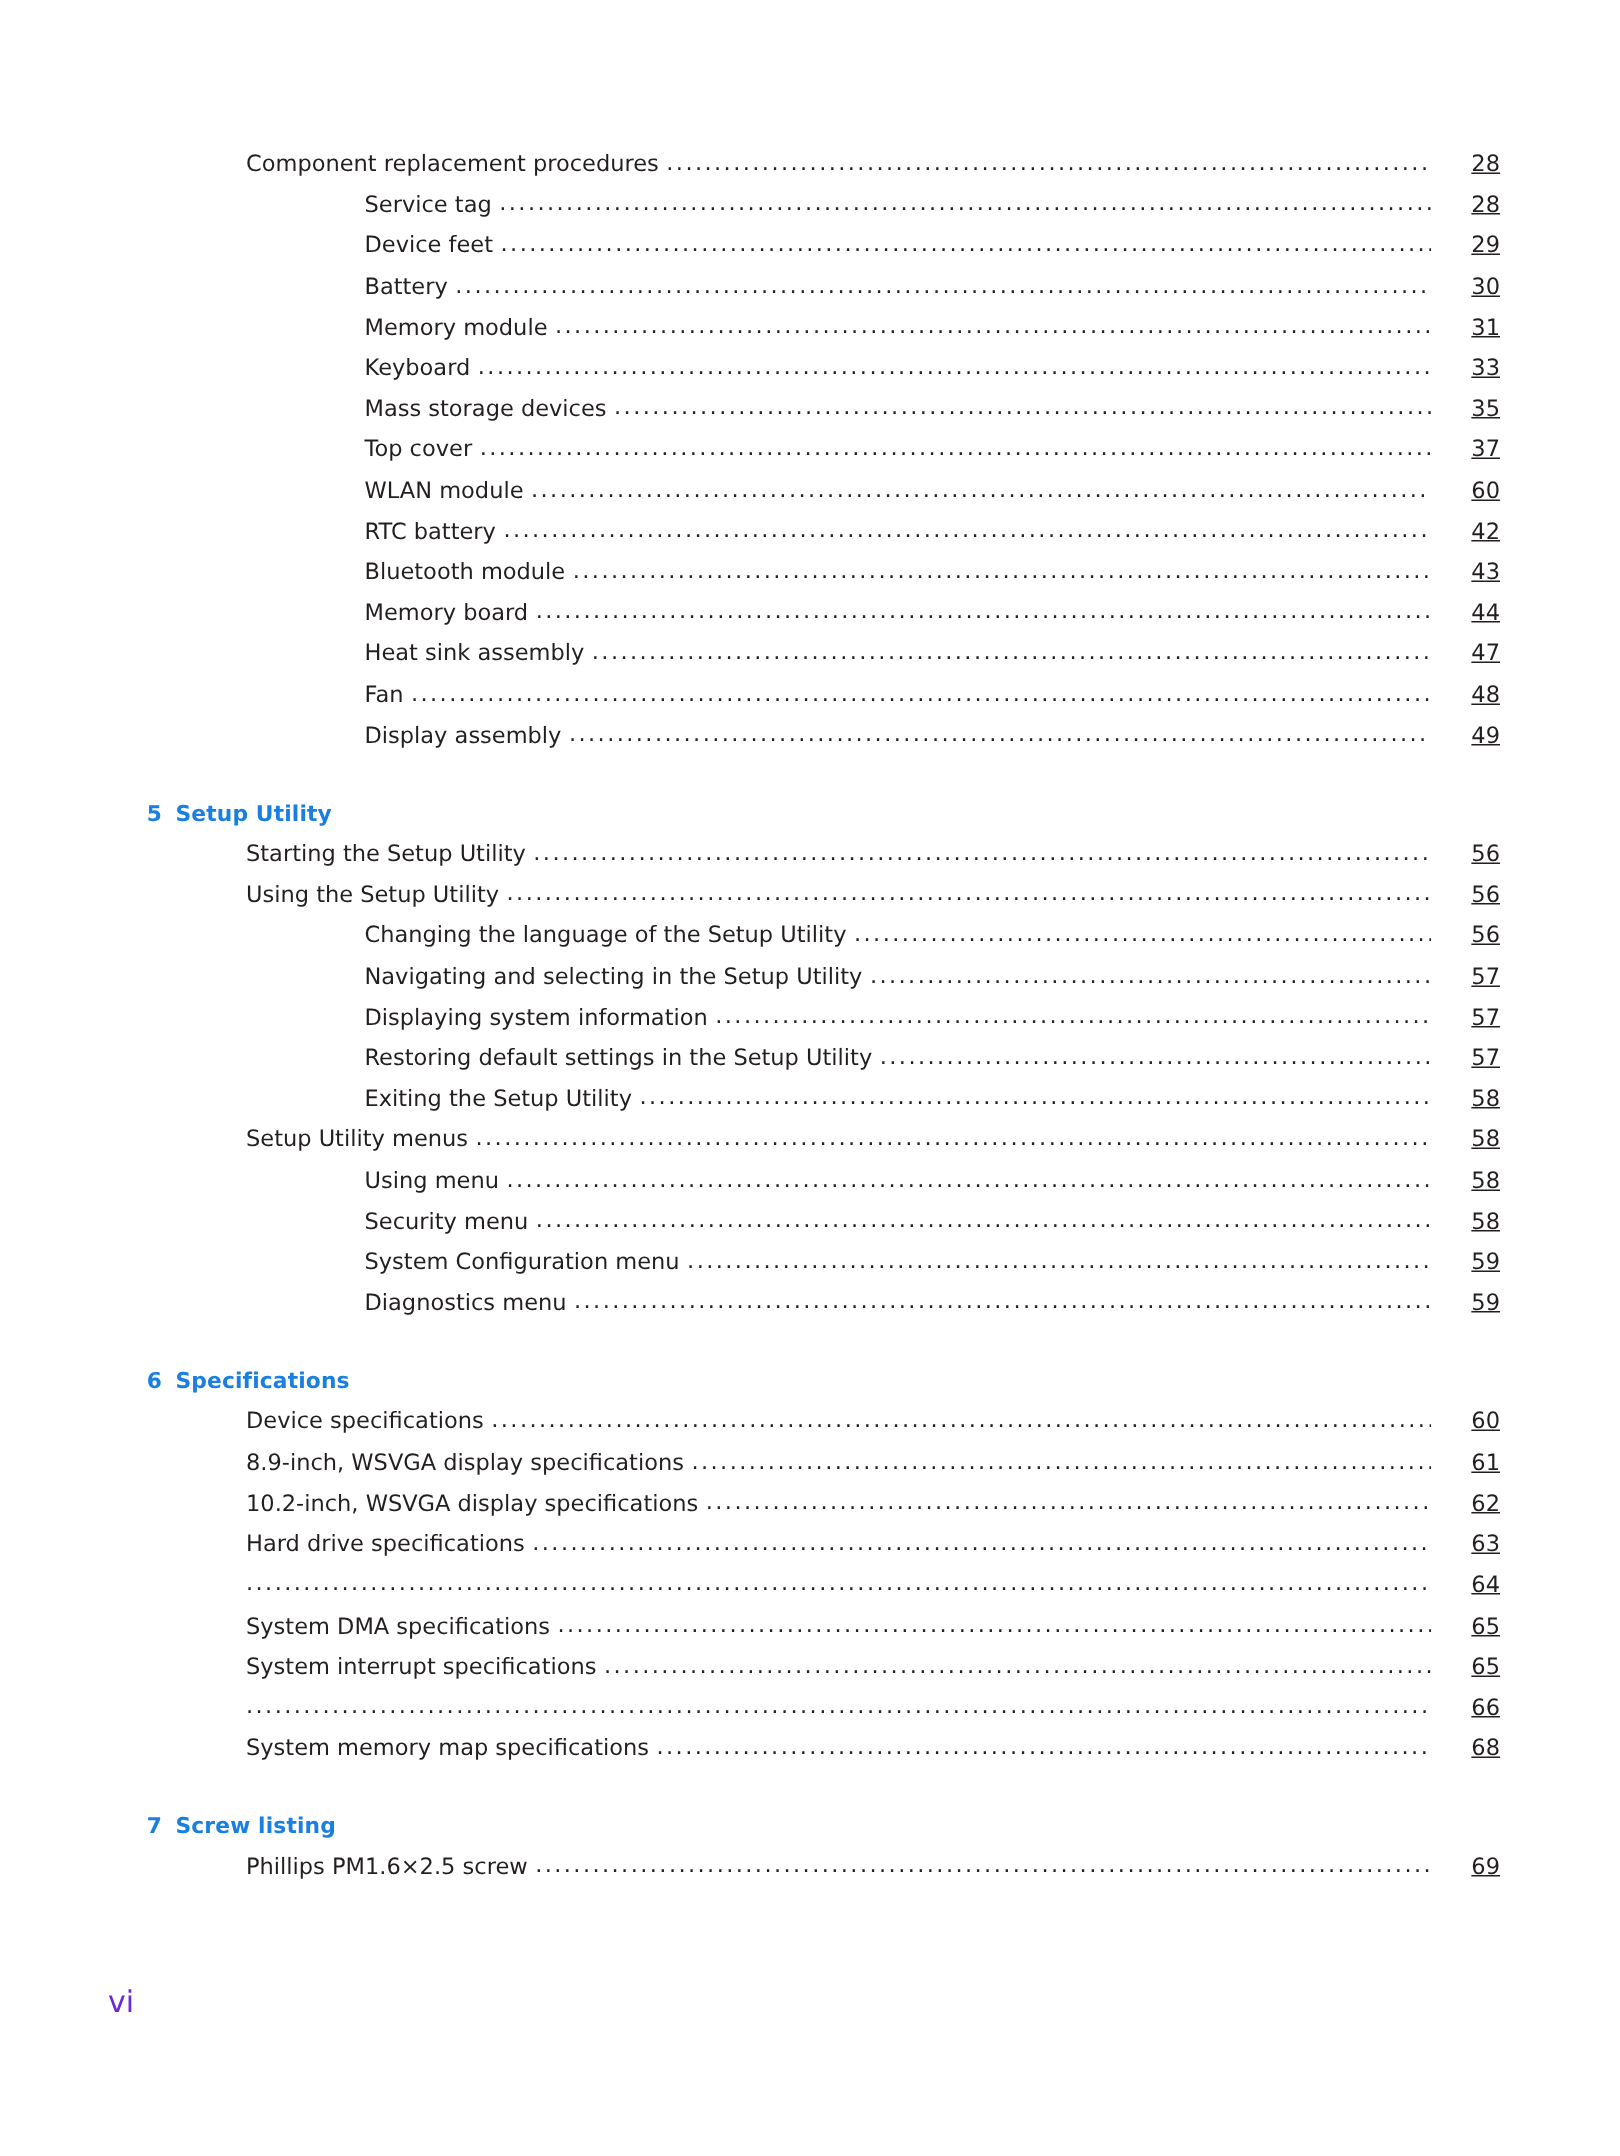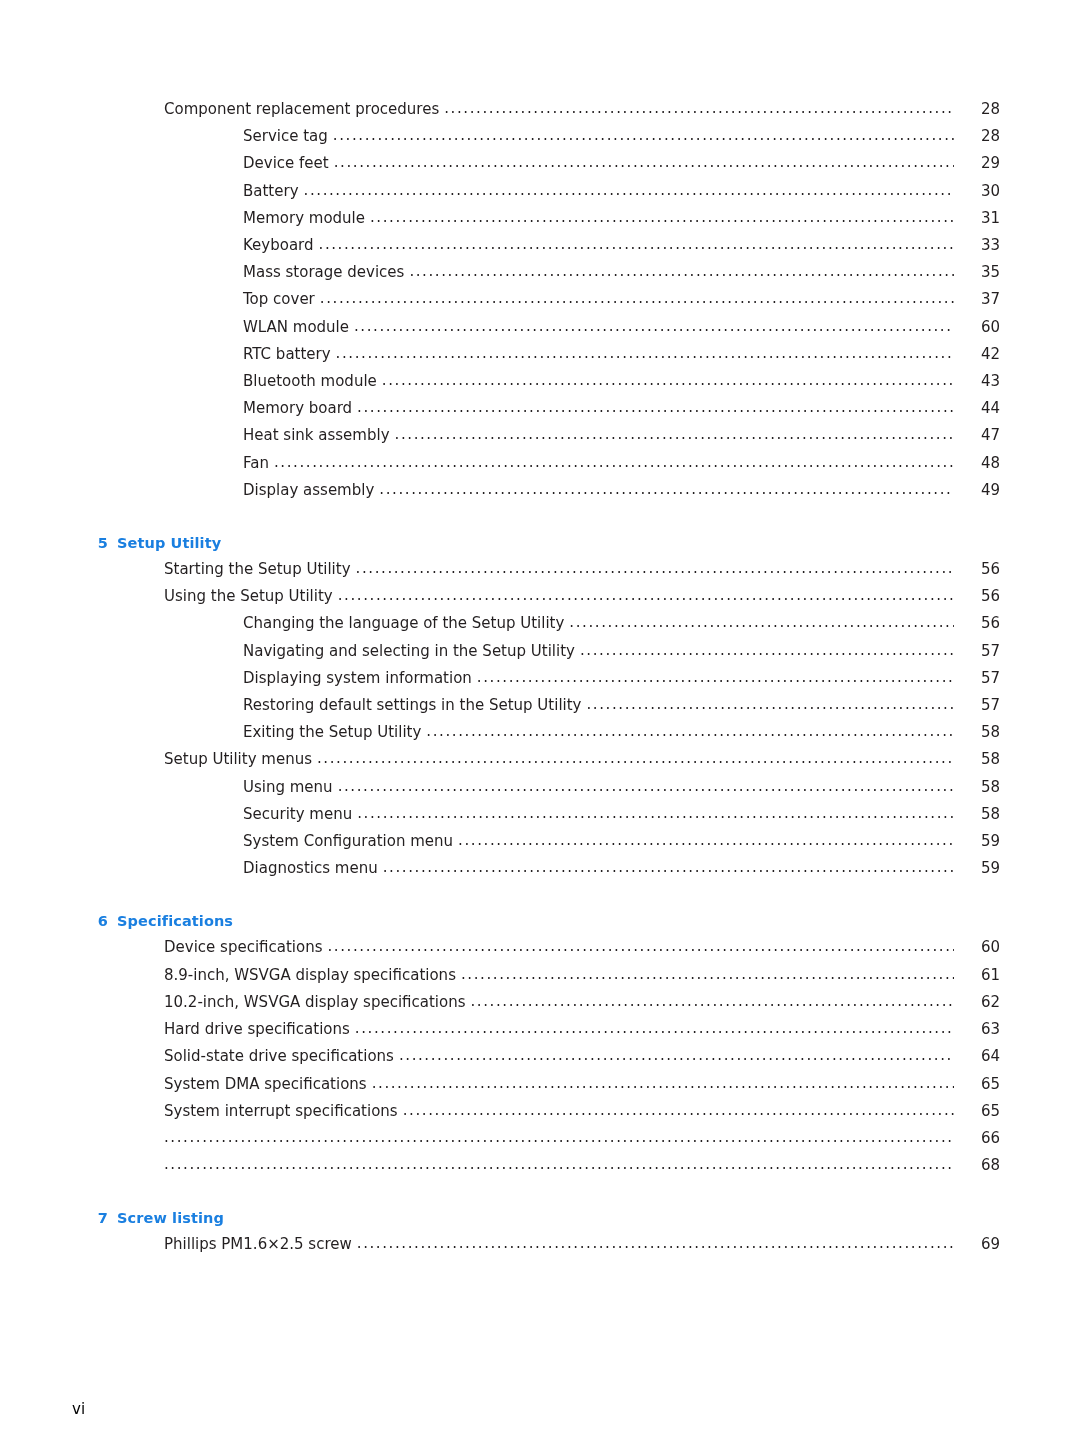--- a/index.html
+++ b/index.html
@@ -66,34 +66,35 @@
     font-size: 15px;
     letter-spacing: 1.6px;
     position: relative;
     top: -1px;
   }
   .entry .page-no {
     flex: none;
     width: 40px;
     text-align: right;
     padding-left: 6px;
+    text-decoration: underline;
   }
   
   .lvl1 { padding-left: 84px; }
   .lvl2 { padding-left: 163px; justify-content: center; }
 
   .gap-chapter { height: 31px; }
   .gap-after-chapter { height: 5px; }
 
   .folio {
     position: absolute;
     left: 72px;
-    top: 1400px;
-    font-size: 15px;
-    color: #000000;
+    top: 1322px;
+    font-size: 20px;
+    color: #6d28d9;
   }
 </style>
 </head>
 <body>
 
 <div class="page">
   <div class="toc" id="toc-root">
       <div class="entry lvl1">
         <span class="label">Component replacement procedures</span>
         <span class="dots">.......................................................................................................................................................................................................</span>
@@ -255,39 +256,39 @@
         <span class="label">10.2-inch, WSVGA display specifications</span>
         <span class="dots">.......................................................................................................................................................................................................</span>
         <span class="page-no">62</span>
       </div>
       <div class="entry lvl1">
         <span class="label">Hard drive specifications</span>
         <span class="dots">.......................................................................................................................................................................................................</span>
         <span class="page-no">63</span>
       </div>
       <div class="entry lvl1">
-        <span class="label">Solid-state drive specifications</span>
         <span class="dots">.......................................................................................................................................................................................................</span>
         <span class="page-no">64</span>
       </div>
       <div class="entry lvl1">
         <span class="label">System DMA specifications</span>
         <span class="dots">.......................................................................................................................................................................................................</span>
         <span class="page-no">65</span>
       </div>
       <div class="entry lvl1">
         <span class="label">System interrupt specifications</span>
         <span class="dots">.......................................................................................................................................................................................................</span>
         <span class="page-no">65</span>
       </div>
       <div class="entry lvl1">
         <span class="dots">.......................................................................................................................................................................................................</span>
         <span class="page-no">66</span>
       </div>
       <div class="entry lvl1">
+        <span class="label">System memory map specifications</span>
         <span class="dots">.......................................................................................................................................................................................................</span>
         <span class="page-no">68</span>
       </div>
       <div class="gap-chapter"></div>
       <div class="chapter">
         <span class="num">7</span>
         <span class="title">Screw listing</span>
       </div>
       <div class="gap-after-chapter"></div>
       <div class="entry lvl1">

